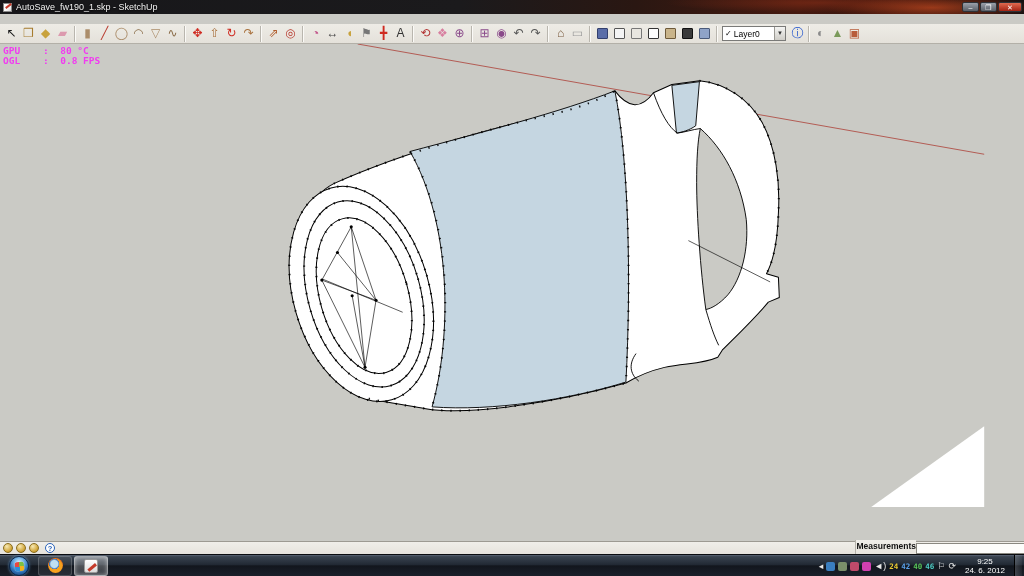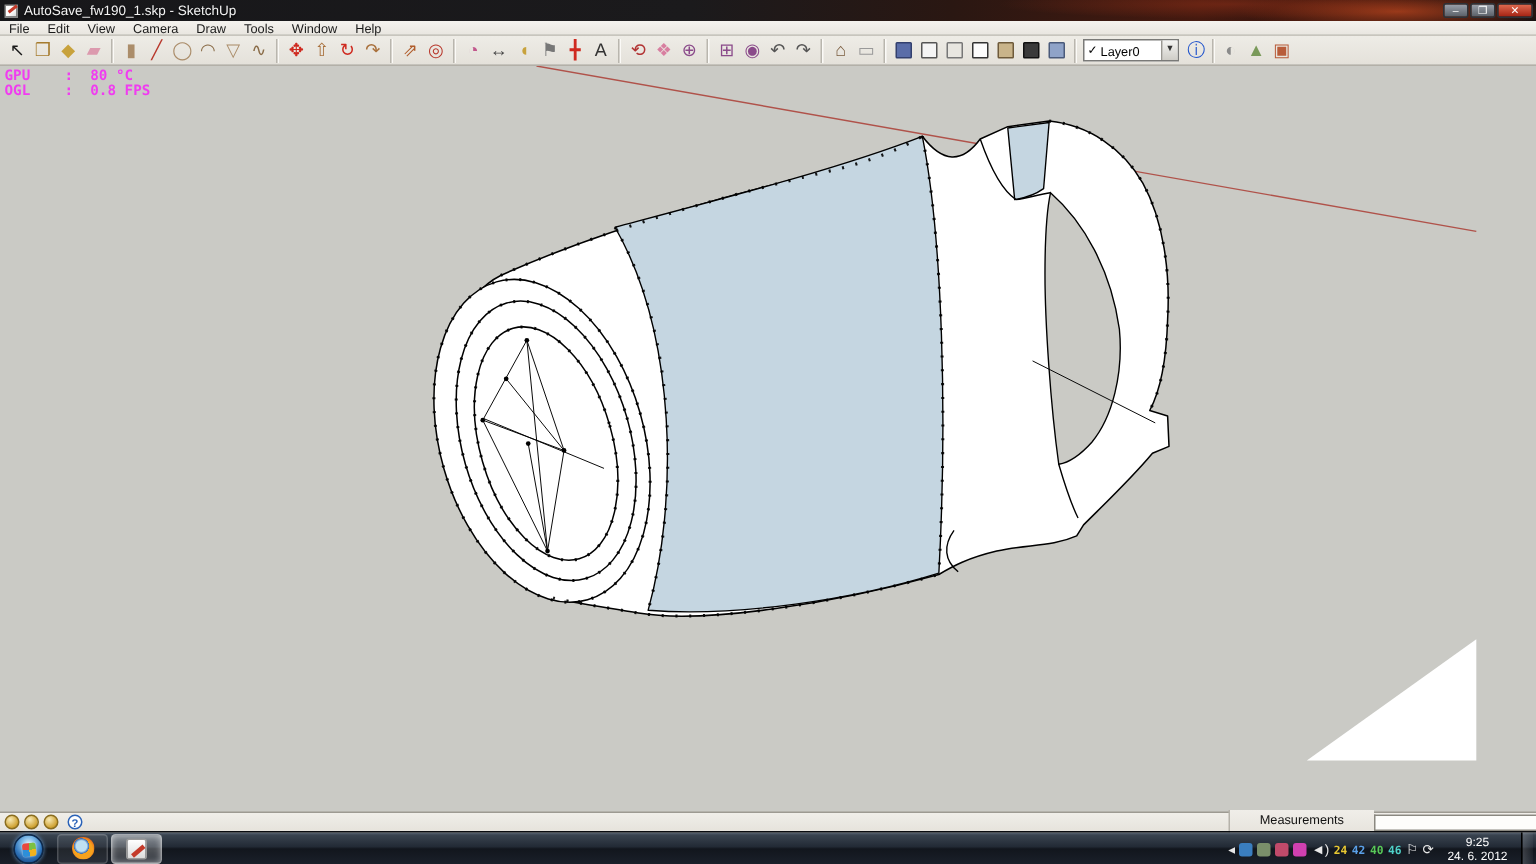--- a/index.html
+++ b/index.html
@@ -57,22 +57,22 @@
     background:linear-gradient(#f0eee9,#e6e3dc); border-top:1px solid #9d9a92;
     display:flex; align-items:center; font-size:9px; color:#111; }
   .coin { width:10px; height:10px; border-radius:50%; margin-left:3px;
     background:radial-gradient(circle at 35% 30%, #f7e9b4, #cfa233 70%, #8a6d1f);
     border:1px solid #8a6d1f; }
   #help-circle { width:10px; height:10px; border-radius:50%; margin:0 4px 0 6px; background:#fff;
     border:1px solid #2a62b8; color:#2a62b8; font-size:7.5px; font-weight:bold;
     text-align:center; line-height:9px; }
   #status-text { white-space:nowrap; }
   #measure-wrap { position:absolute; right:0; top:0; height:12px; display:flex; align-items:center; }
-  #measure-label { font-size:8.5px; padding:0 20px; border-left:1px solid #b5b2aa; height:16px;
-    line-height:12px; background:linear-gradient(#f0eee9,#e6e3dc); }
+  #measure-label { font-size:8.5px; padding:0 0; border-left:1px solid #b5b2aa; height:16px;
+    line-height:12px; background:linear-gradient(#f0eee9,#e6e3dc);font-weight:bold; }
   #measure-value { width:108px; height:11px; background:#fdfdfb;
     border:1px solid #8a8880; border-right:none; }
 
   
   #taskbar { position:absolute; top:554px; left:0; width:1024px; height:22px;
     background:linear-gradient(#5b6675 0%, #39434f 8%, #222a35 45%, #12161d 52%, #1a202a 100%);
     border-top:1px solid #0a0c10; display:flex; align-items:center; color:#fff; }
   #start-orb { width:20px; height:20px; border-radius:50%; margin:0 9px; position:relative;
     background:radial-gradient(circle at 50% 30%, #d9ecfa 0%, #7cb9e8 28%, #2f74ba 60%, #123a6e 100%);
     border:1px solid #0d2a4e; box-shadow:0 0 3px rgba(120,180,240,.8); }
@@ -117,30 +117,20 @@
   <div id="titlebar">
     <span id="title-icon"></span>
     <span id="title-text">AutoSave_fw190_1.skp - SketchUp</span>
     <span id="win-buttons">
       <span class="winbtn">–</span>
       <span class="winbtn">❐</span>
       <span class="winbtn close">✕</span>
     </span>
   </div>
 
-  <div id="menubar">
-      <span class="menu-item">File</span>
-      <span class="menu-item">Edit</span>
-      <span class="menu-item">View</span>
-      <span class="menu-item">Camera</span>
-      <span class="menu-item">Draw</span>
-      <span class="menu-item">Tools</span>
-      <span class="menu-item">Window</span>
-      <span class="menu-item">Help</span>
-    </div>
 
   <div id="toolbar">
       <div class="tb-group">
         <span class="tb-icon" style="color: rgb(26, 26, 26);">↖</span>
         <span class="tb-icon" style="color: rgb(166, 124, 46);">❒</span>
         <span class="tb-icon" style="color: rgb(200, 162, 60);">◆</span>
         <span class="tb-icon" style="color: rgb(220, 154, 174);">▰</span>
       </div>
       <span class="tb-sep"></span>
       <div class="tb-group">

